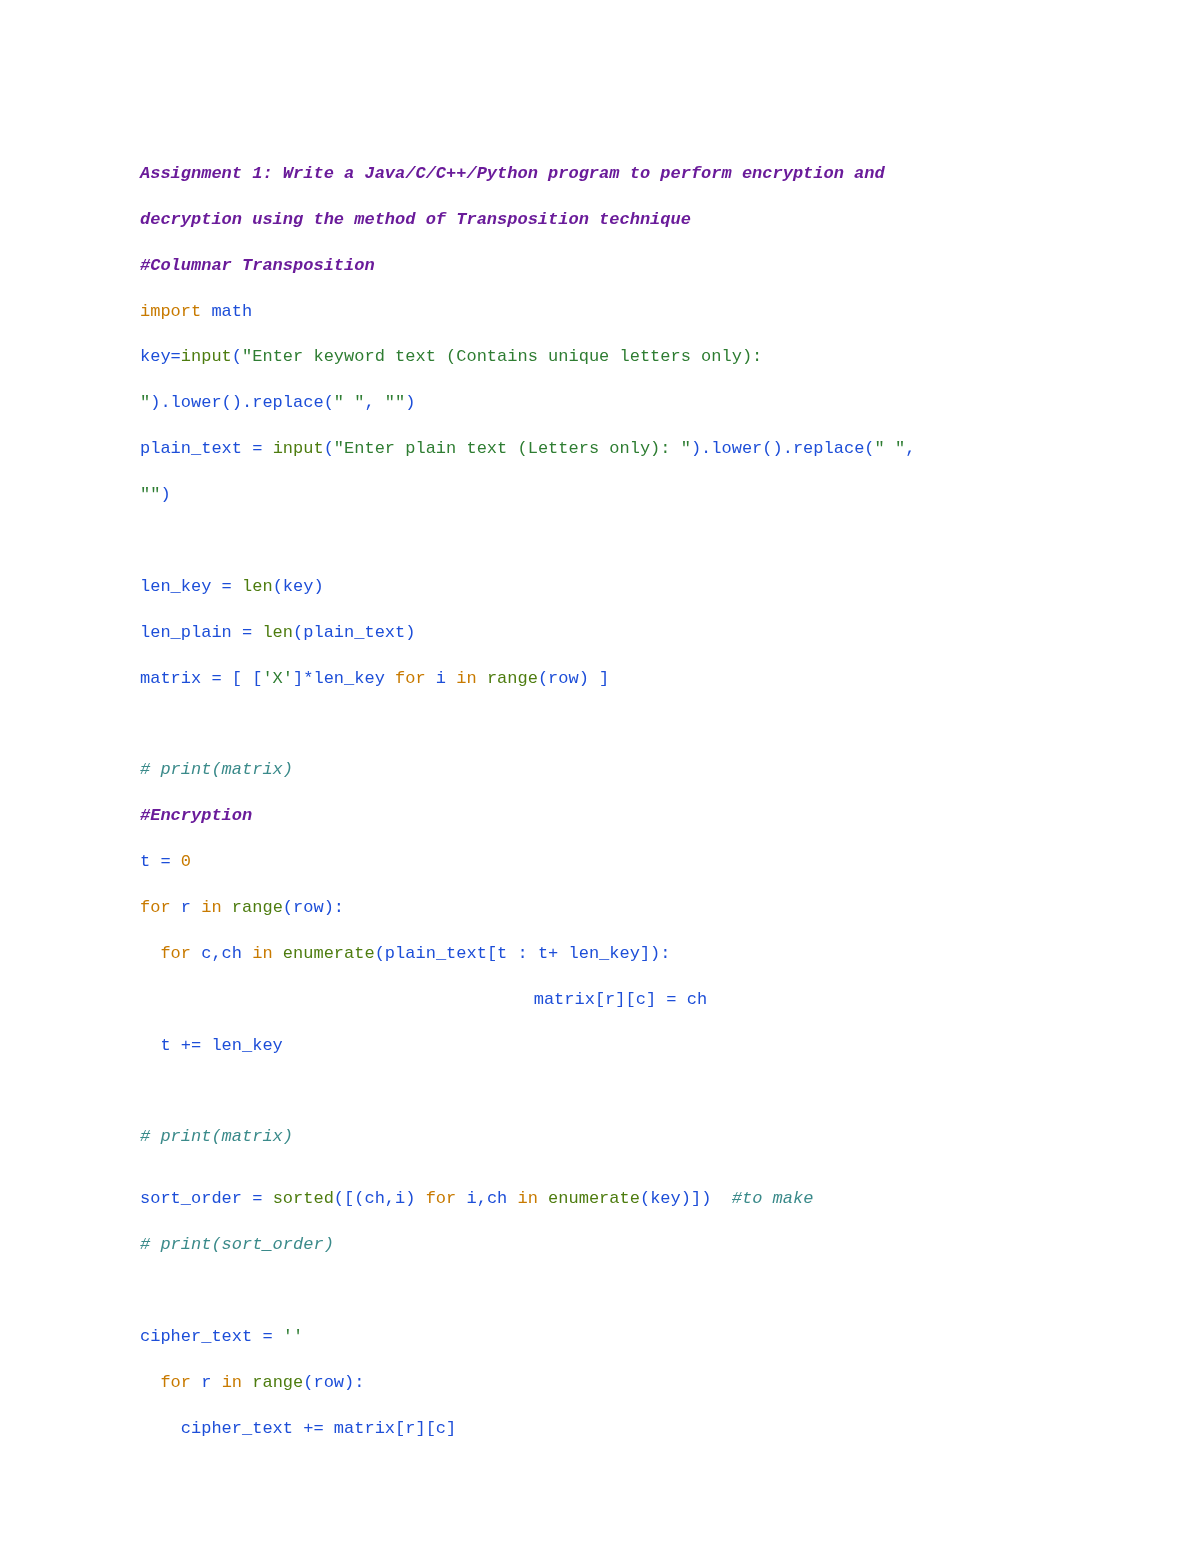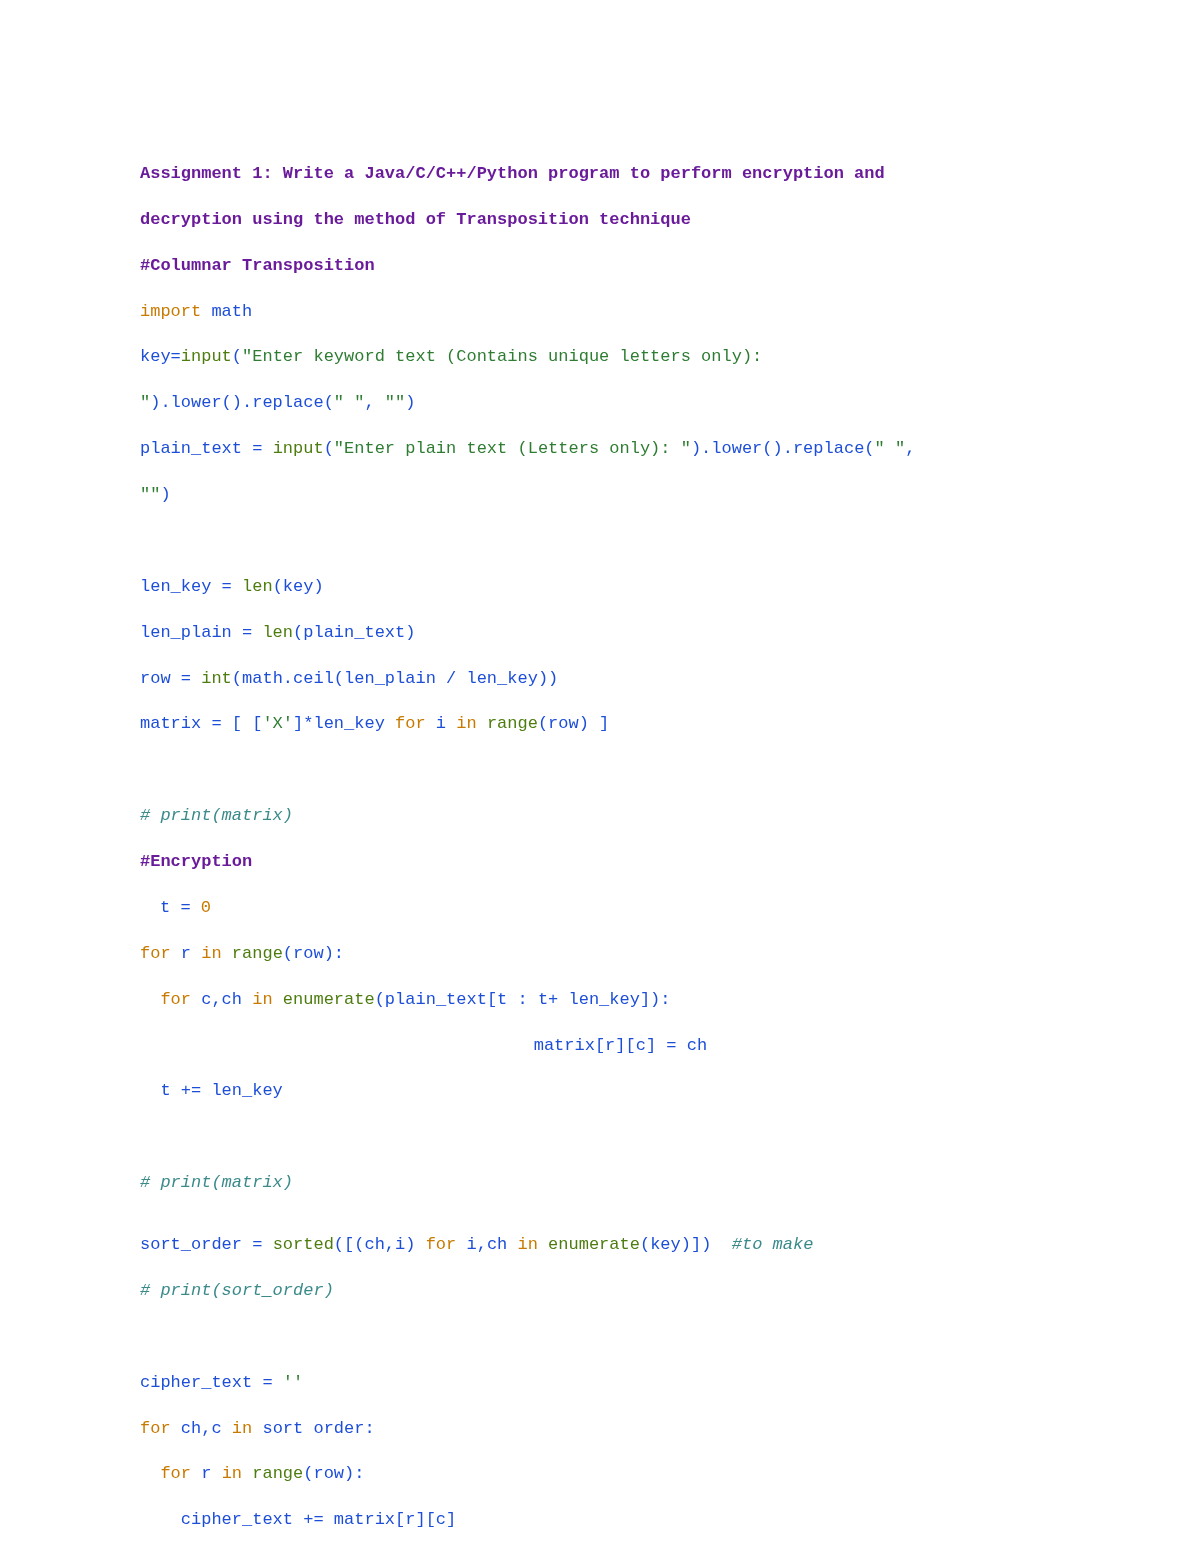--- a/index.html
+++ b/index.html
@@ -11,21 +11,21 @@
     overflow: hidden;
   }
   .page {
     padding: 140px 140px 0 140px;
     font-family: "Courier New", Courier, monospace;
     font-size: 17px;
     line-height: 1.35;
     white-space: pre;
     color: #444;
   }
-  .hdr { color: #6a1b9a; font-weight: bold; }
+  .hdr { color: #6a1b9a; font-weight: bold; font-style: italic; }
   .kw  { color: #c87a00; }           
   .fn  { color: #4d7c0f; }           
   .str { color: #2e7d32; }
   .cmt { color: #3a8a8a; font-style: italic; }
   .txt { color: #1d4ed8; }
   .empty { display:block; height:1.35em; }
 </style>
 </head>
 <body>
 
@@ -34,37 +34,35 @@
 <span class="hdr" style="display: block;">decryption using the method of Transposition technique</span>
 <span class="hdr" style="display: block;">#Columnar Transposition</span>
 <span style="display: block;"><span class="kw">import</span><span class="txt"> math</span></span>
 <span style="display: block;"><span class="txt">key=</span><span class="fn">input</span><span class="txt">(</span><span class="str">"Enter keyword text (Contains unique letters only):</span></span>
 <span style="display: block;"><span class="str">"</span><span class="txt">).lower().replace(</span><span class="str">" "</span><span class="txt">, </span><span class="str">""</span><span class="txt">)</span></span>
 <span style="display: block;"><span class="txt">plain_text = </span><span class="fn">input</span><span class="txt">(</span><span class="str">"Enter plain text (Letters only): "</span><span class="txt">).lower().replace(</span><span class="str">" "</span><span class="txt">,</span></span>
 <span style="display: block;"><span class="str">""</span><span class="txt">)</span></span>
 <span class="empty" style="display: block;"></span>
 <span style="display: block;"><span class="txt">len_key = </span><span class="fn">len</span><span class="txt">(key)</span></span>
 <span style="display: block;"><span class="txt">len_plain = </span><span class="fn">len</span><span class="txt">(plain_text)</span></span>
-<span style="display: block;"><span class="txt">row = </span><span class="fn">int</span><span class="txt">(math.ceil(len_plain / len_key))</span></span>
 <span style="display: block;"><span class="txt">matrix = [ [</span><span class="str">'X'</span><span class="txt">]*len_key </span><span class="kw">for</span><span class="txt"> i </span><span class="kw">in</span><span class="txt"> </span><span class="fn">range</span><span class="txt">(row) ]</span></span>
 <span class="empty" style="display: block;"></span>
 <span class="cmt" style="display: block;"># print(matrix)</span>
 <span class="hdr" style="display: block;">#Encryption</span>
-<span style="display: block; margin-left: 20px;"><span class="txt">t = </span><span class="kw">0</span></span>
+<span style="display: block;"><span class="txt">t = </span><span class="kw">0</span></span>
 <span style="display: block;"><span class="kw">for</span><span class="txt"> r </span><span class="kw">in</span><span class="txt"> </span><span class="fn">range</span><span class="txt">(row):</span></span>
 <span style="display: block;"><span class="kw">  for</span><span class="txt"> c,ch </span><span class="kw">in</span><span class="txt"> </span><span class="fn">enumerate</span><span class="txt">(plain_text[t : t+ len_key]):</span></span>
 <span class="txt" style="display: block; text-align: center;">    matrix[r][c] = ch</span>
 <span class="txt" style="display: block;">  t += len_key</span>
 <span class="empty" style="display: block;"></span>
 <span class="cmt" style="display: block;"># print(matrix)</span>
 <span style="display: block; margin-top: 16px;"><span class="txt">sort_order = </span><span class="fn">sorted</span><span class="txt">([(ch,i) </span><span class="kw">for</span><span class="txt"> i,ch </span><span class="kw">in</span><span class="txt"> </span><span class="fn">enumerate</span><span class="txt">(key)])  </span><span class="cmt">#to make</span></span>
 <span class="cmt" style="display: block;"># print(sort_order)</span>
 <span class="empty" style="display: block;"></span>
 <span style="display: block;"><span class="txt">cipher_text = </span><span class="str">''</span></span>
-<span style="display: block;"><span class="kw">for</span><span class="txt"> ch,c </span><span class="kw">in</span><span class="txt"> sort order:</span></span>
 <span style="display: block;"><span class="kw">  for</span><span class="txt"> r </span><span class="kw">in</span><span class="txt"> </span><span class="fn">range</span><span class="txt">(row):</span></span>
 <span class="txt" style="display: block;">    cipher_text += matrix[r][c]</span>
 
 
 
 
 
 
 
 

